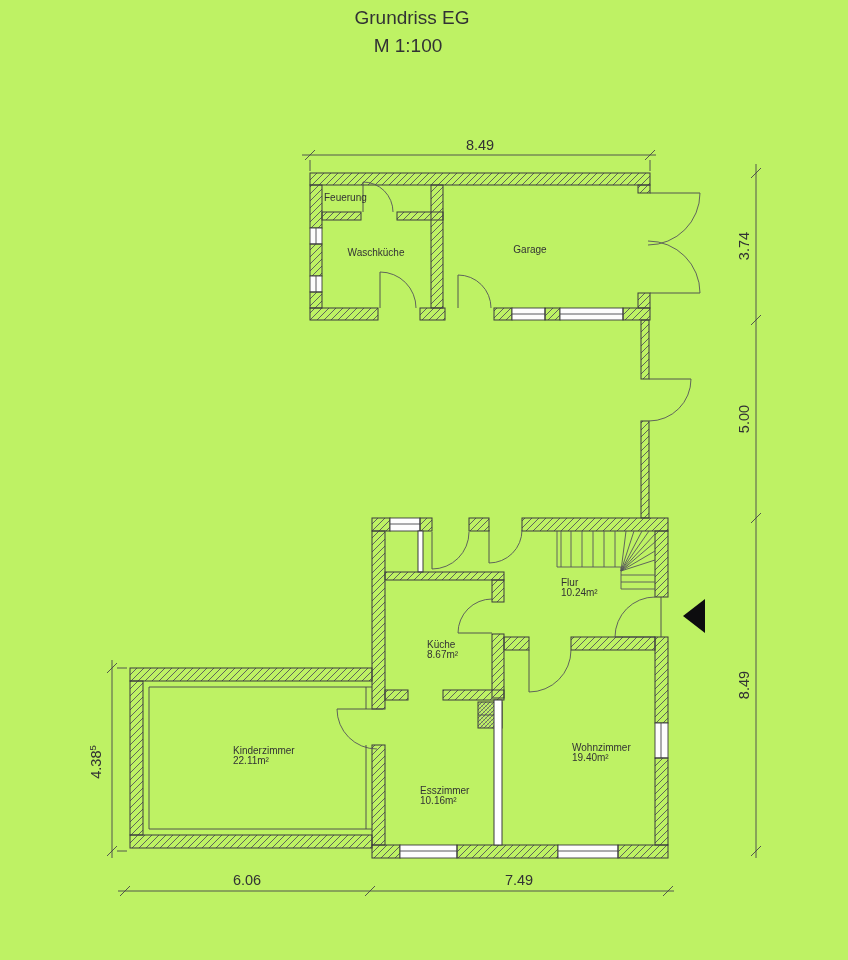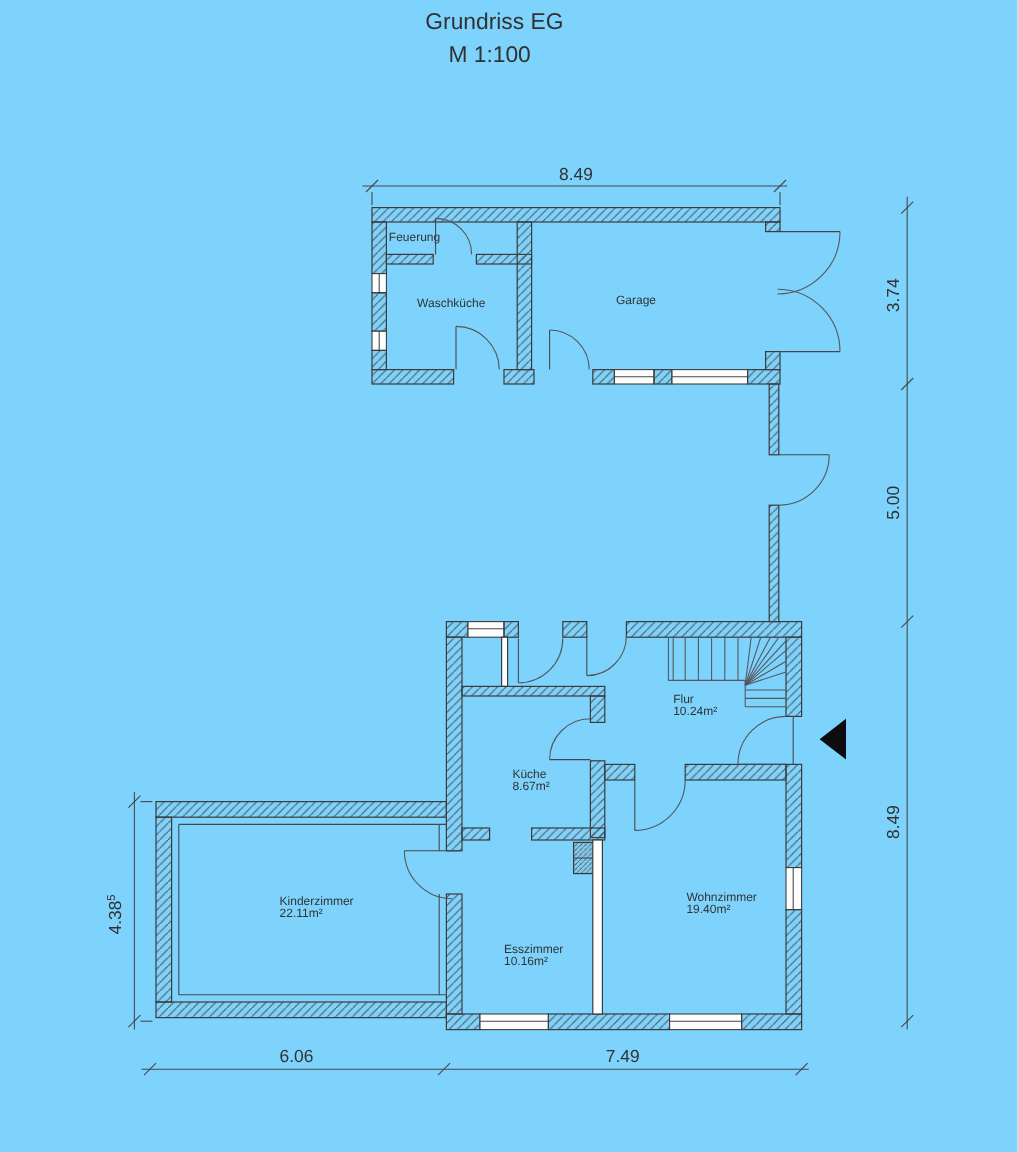--- a/index.html
+++ b/index.html
@@ -5,21 +5,21 @@
   html, body {
     margin: 0;
     padding: 0;
     background: #f6f6f7;
     font-family: "Liberation Sans", sans-serif;
   }
   .page {
     position: relative;
     width: 848px;
     height: 960px;
-    background: #7dd3fc;
+    background: #bef264;
     overflow: hidden;
   }
   svg { display: block; }
   text {
     fill: #323234;
     font-family: "Liberation Sans", sans-serif;
   }
   .room-label { font-size: 10px; }
   .dim-label  { font-size: 14.5px; }
   .title-text { font-size: 19px; }

